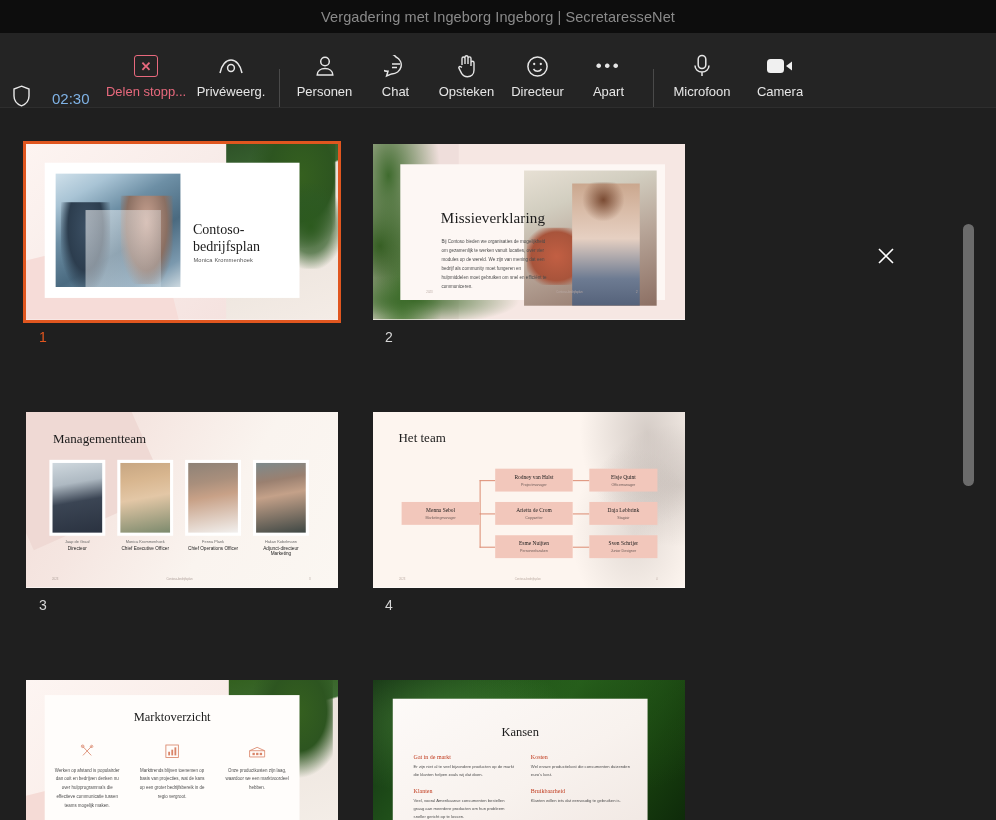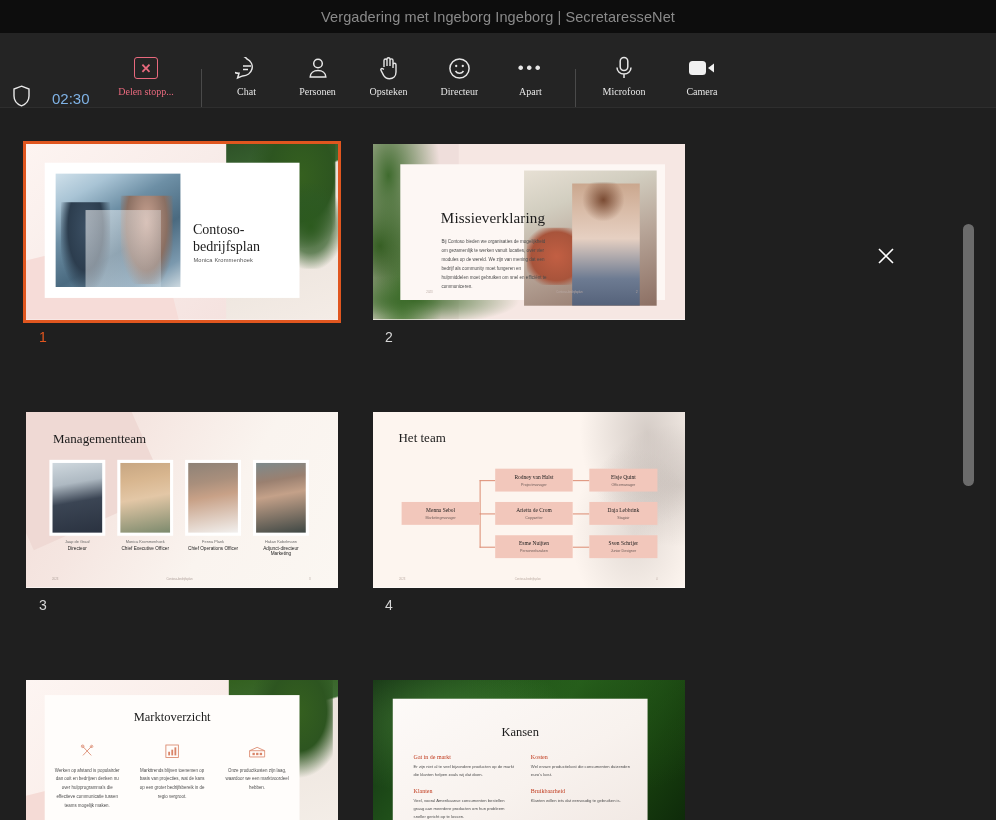--- a/index.html
+++ b/index.html
@@ -36,22 +36,22 @@
     font-family: "Liberation Sans", sans-serif;
   }
   .tb-group { display: flex; align-items: center; }
   .tb-item {
     width: 71px; height: 62px;
     display: flex; flex-direction: column; align-items: center; justify-content: center;
     gap: 5px; cursor: pointer;
   }
   .tb-item .ico { height: 26px; display: flex; align-items: center; justify-content: center; }
   .tb-item .lbl {
-    font-size: 10px; color: #e6e6e6; white-space: nowrap;
-    max-width: 84px; overflow: hidden; text-overflow: ellipsis; font-family: Liberation Serif, serif;
+    font-size: 13px; color: #e6e6e6; white-space: nowrap;
+    max-width: 84px; overflow: hidden; text-overflow: ellipsis;
   }
   .tb-item.stop .lbl { color: #e8697d; }
   .tb-item.wide { width: 92px; }
   .tb-item.w2 { width: 78px; }
   .tb-sep {
     width: 1px; height: 38px; background: #4a4a4a; margin: 0 9px;
   }
   .stop-box {
     width: 24px; height: 22px; border: 1.6px solid #e8697d; border-radius: 3px;
     display:flex;align-items:center;justify-content:center;
@@ -300,44 +300,53 @@
   <div class="tb-group">
 
     <div class="tb-item stop wide">
       <div class="ico">
           <div class="stop-box">✕</div>
         </div>
       <div class="lbl">Delen stopp...</div>
     </div>
 
 
+    <div class="tb-item w2">
+      <div class="ico">
+        <svg width="28" height="20" viewBox="0 0 28 20">
+            <path d="M3 17c1.5-8 6-13 11-13s9.5 5 11 13" fill="none" stroke="#e6e6e6" stroke-width="1.5"></path>
+            <circle cx="14" cy="12" r="3.4" fill="none" stroke="#e6e6e6" stroke-width="1.5"></circle>
+          </svg>
+      </div>
+      <div class="lbl">Privéweerg.</div>
+    </div>
 
   </div>
 
   <div class="tb-sep"></div>
 
   <div class="tb-group">
+    <div class="tb-item">
+      <div class="ico">
+        <svg width="22" height="23" viewBox="0 0 22 23">
+            <circle cx="11" cy="6.5" r="4.3" fill="none" stroke="#e6e6e6" stroke-width="1.5"></circle>
+            <path d="M3.2 20c0-4.1 3.5-6.4 7.8-6.4s7.8 2.3 7.8 6.4z" fill="none" stroke="#e6e6e6" stroke-width="1.5"></path>
+          </svg>
+      </div>
+      <div class="lbl">Personen</div>
+    </div>
+
     <div class="tb-item">
       <div class="ico">
         <svg width="24" height="23" viewBox="0 0 24 23">
             <path d="M12 2a10 9 0 1 0-8 14.3L2.6 21l5-2.1A10 9 0 0 0 12 2z" fill="none" stroke="#e6e6e6" stroke-width="1.5"></path>
             <path d="M8 9h8M8 12.5h5" stroke="#e6e6e6" stroke-width="1.5"></path>
           </svg>
       </div>
       <div class="lbl">Chat</div>
-    </div>
-
-    <div class="tb-item">
-      <div class="ico">
-        <svg width="22" height="23" viewBox="0 0 22 23">
-            <circle cx="11" cy="6.5" r="4.3" fill="none" stroke="#e6e6e6" stroke-width="1.5"></circle>
-            <path d="M3.2 20c0-4.1 3.5-6.4 7.8-6.4s7.8 2.3 7.8 6.4z" fill="none" stroke="#e6e6e6" stroke-width="1.5"></path>
-          </svg>
-      </div>
-      <div class="lbl">Personen</div>
     </div>
 
     <div class="tb-item">
       <div class="ico">
         <svg width="22" height="24" viewBox="0 0 22 24">
             <path d="M6 11V4.5a1.5 1.5 0 0 1 3 0V10m0-.5V3.2a1.5 1.5 0 0 1 3 0V10m0-.3V4.4a1.5 1.5 0 0 1 3 0V12m0-3.3a1.5 1.5 0 0 1 3 0v7.4c0 4-2.8 6.6-6.6 6.6-3 0-4.6-1.2-5.8-3.3L3 14.4c-.6-1 .3-2.2 1.4-1.8L6 13.3" fill="none" stroke="#e6e6e6" stroke-width="1.4" stroke-linejoin="round"></path>
           </svg>
       </div>
       <div class="lbl">Opsteken</div>
     </div>

